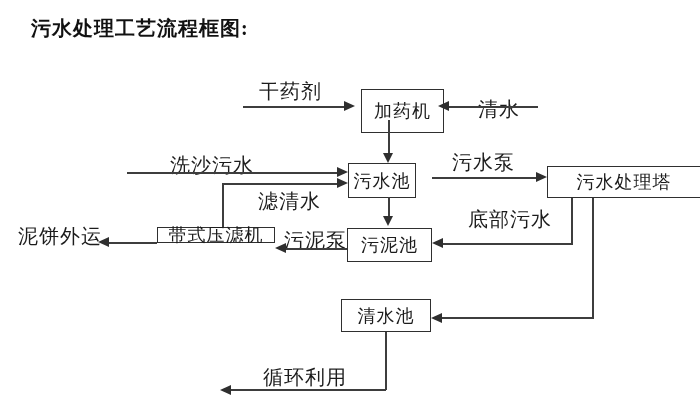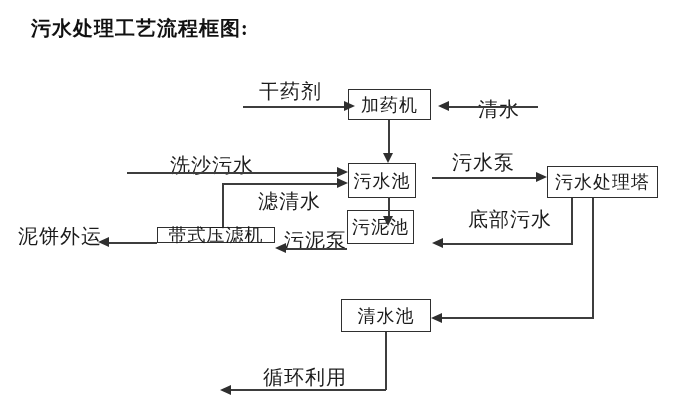--- a/index.html
+++ b/index.html
@@ -29,37 +29,37 @@
   .arrow.left {border-top:5px solid transparent;border-bottom:5px solid transparent;border-right:11px solid #2f2f2f;}
   .arrow.down {border-left:5px solid transparent;border-right:5px solid transparent;border-top:10px solid #2f2f2f;}
 </style>
 </head>
 <body>
 
 <div id="canvas">
 
   <div class="title">污水处理工艺流程框图:</div>
 
-  <div class="box" style="left:348px;top:89px;width:83px;height:31px">
+  <div class="box" style="left:361px;top:89px;width:83px;height:44px">
     <span>加药机</span>
   </div>
 
   <div class="box" style="left:348px;top:163px;width:68px;height:35px">
     <span>污水池</span>
   </div>
 
-  <div class="box" style="left:547px;top:166px;width:111px;height:32px">
+  <div class="box" style="left:547px;top:166px;width:154px;height:32px">
     <span>污水处理塔</span>
   </div>
 
   <div class="box" style="left:157px;top:227px;width:118px;height:16px">
     <span>带式压滤机</span>
   </div>
 
-  <div class="box" style="left:347px;top:210px;width:67px;height:34px">
+  <div class="box" style="left:347px;top:228px;width:85px;height:34px">
     <span>污泥池</span>
   </div>
 
   <div class="box" style="left:341px;top:299px;width:90px;height:33px">
     <span>清水池</span>
   </div>
 
   <div class="flabel" style="left:259px;top:78px">干药剂</div>
   <div class="flabel" style="left:478px;top:96px">清水</div>
   <div class="flabel" style="left:170px;top:152px">洗沙污水</div>

